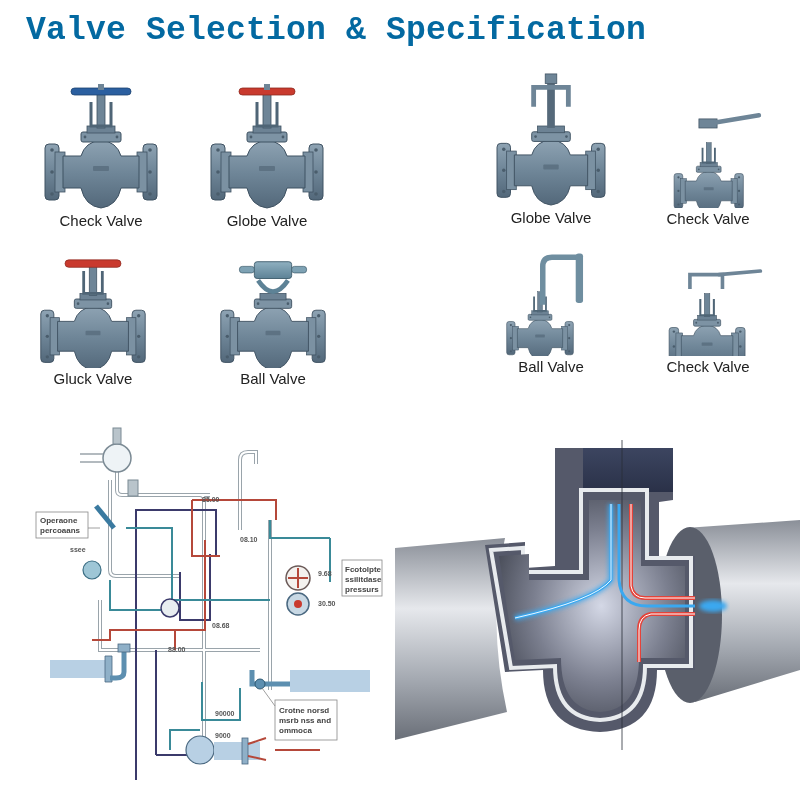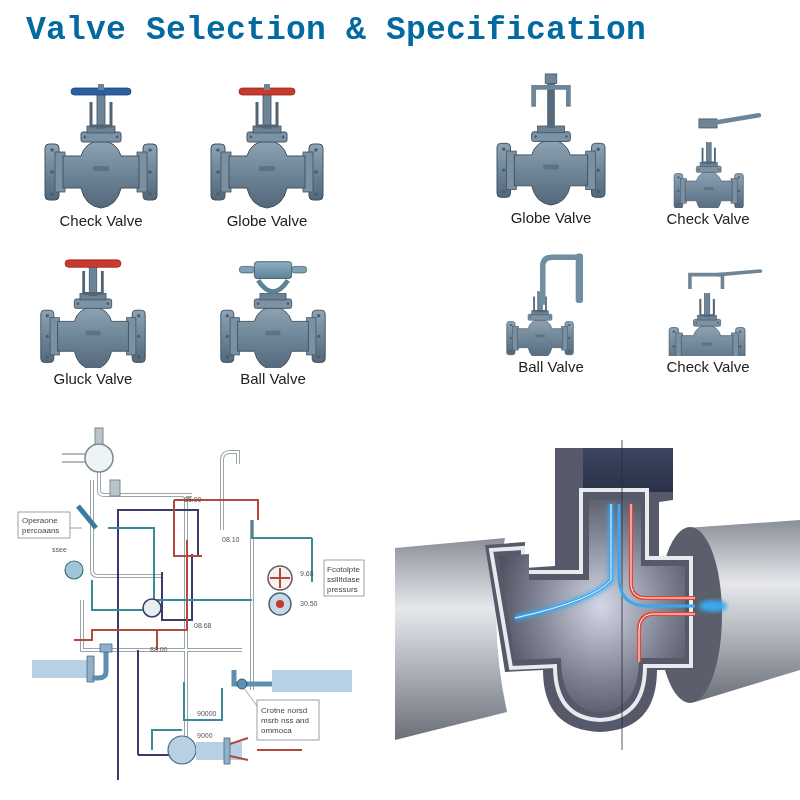--- a/index.html
+++ b/index.html
@@ -3,21 +3,21 @@
 <meta charset="utf-8">
 <style>
   html, body { margin: 0; padding: 0; background: #ffffff; }
   body { width: 800px; height: 800px; position: relative; overflow: hidden;
          font-family: "Liberation Sans", sans-serif; }
   .title { position: absolute; left: 26px; top: 12px; font-size: 33px; font-weight: bold;
            color: #0369a1; letter-spacing: 0.2px; font-family: Liberation Mono, monospace; }
   .valve { position: absolute; text-align: center; }
   .valve svg { display: block; margin: 0 auto; }
   .valve .label { font-size: 15px; color: #222; margin-top: 2px; white-space: nowrap; }
-  .schematic { position: absolute; left: 12px; top: 420px; width: 360px; height: 370px; }
+  .schematic { position: absolute; left: 30px; top: 420px; width: 360px; height: 370px; font-weight: bold; }
   .cutaway { position: absolute; left: 395px; top: 430px; width: 405px; height: 340px; }
   .dtext { font-family: "Liberation Sans", sans-serif; font-size: 7px; fill: #555; }
   .btext { font-family: "Liberation Sans", sans-serif; font-size: 8px; fill: #444; }
 </style>
 </head>
 <body>
 
 <div class="title">Valve Selection &amp; Specification</div>
 
 <svg width="0" height="0" style="position:absolute">

